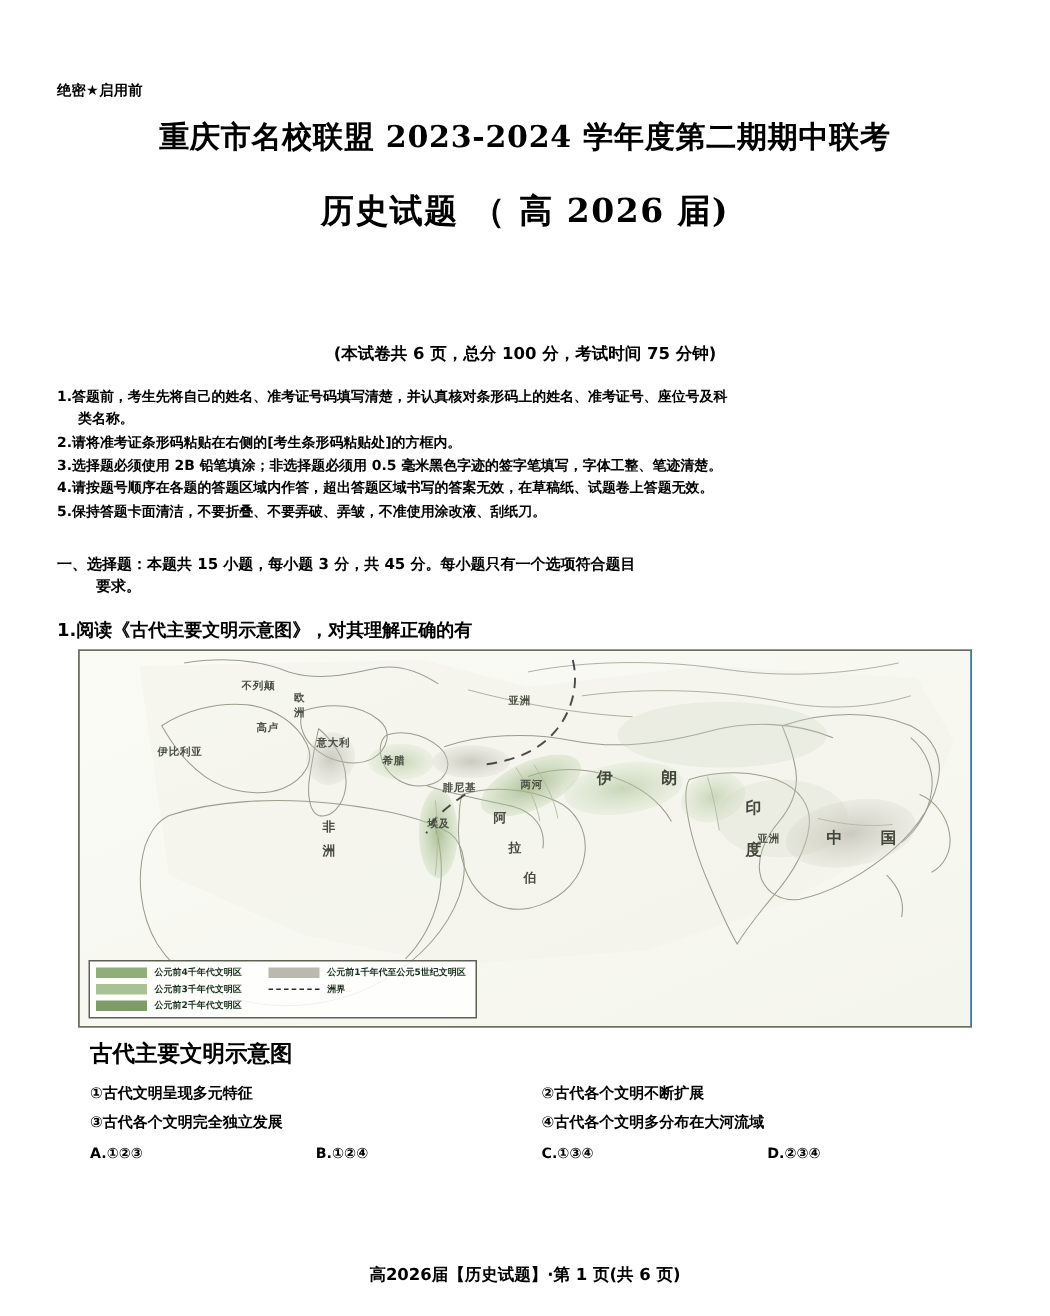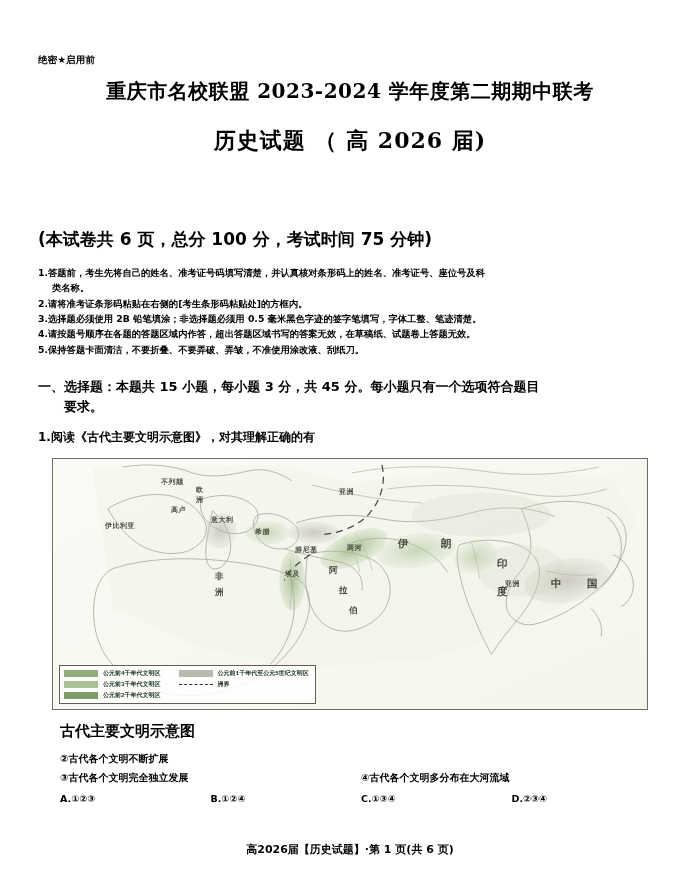--- a/index.html
+++ b/index.html
@@ -44,22 +44,22 @@
     font-family: "DejaVu Serif", "Liberation Serif", serif;
     font-size: 22px;
     font-weight: bold;
     letter-spacing: 1px;
     margin-top: 22px;
     white-space: nowrap;
   }
 
   
   .exam-meta {
-    text-align: left;
-    font-size: 17px;
+    text-align: center;
+    font-size: 11px;
     font-weight: bold;
     margin-top: 72px;
   }
 
   
   .notice-wrap { margin-top: 14px; }
   .notice-title {
     font-size: 9.5px;
     font-weight: bold;
     margin-bottom: 5px;
@@ -69,43 +69,42 @@
     font-weight: bold;
     line-height: 1.65;
     text-indent: 0;
     padding-left: 0;
   }
   .notice-item .cont { display: block; padding-left: 14px; }
 
   
   .section-head {
     margin-top: 20px;
-    font-size: 13px;
+    font-size: 10px;
     font-weight: bold;
     line-height: 1.55;
   }
   .section-head .ind { display: block; padding-left: 26px; }
 
   
   .question { margin-top: 12px; }
   .q-stem {
     font-size: 12px;
     font-weight: bold;
     margin-bottom: 4px;
   }
 
   
   .figure {
-    margin: 12px auto;
+    margin: 0 auto;
     width: 596px; height: 252px;
     position: relative;
     border: 1px solid #6d6f63;
     background: #0ea5e9;
     overflow: hidden;
-    font-family: Liberation Mono, monospace;
   }
   .map-canvas { position: absolute; inset: 0; }
   .map-caption {
     margin-top: 8px;
     padding-left: 22px;
     font-size: 15px;
     font-weight: bold;
   }
 
   
@@ -389,20 +388,21 @@
             <span class="legend-label">洲界</span>
           </div>
         </div>
       </div>
     </div>
 
     <div class="map-caption">古代主要文明示意图</div>
 
     <div class="statements">
       <div class="stmt-row">
+        <span class="stmt">①古代文明呈现多元特征</span>
         <span class="stmt">②古代各个文明不断扩展</span>
       </div>
       <div class="stmt-row">
         <span class="stmt">③古代各个文明完全独立发展</span>
         <span class="stmt">④古代各个文明多分布在大河流域</span>
       </div>
     </div>
 
     <div class="options">
       <span class="option">A.①②③</span>

